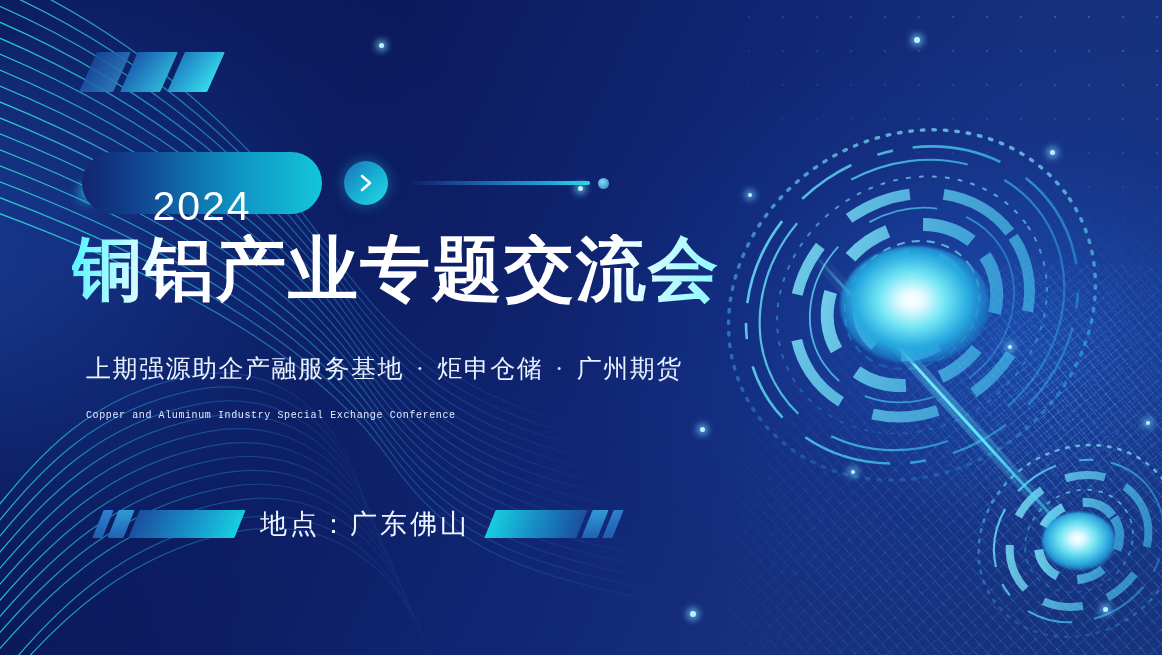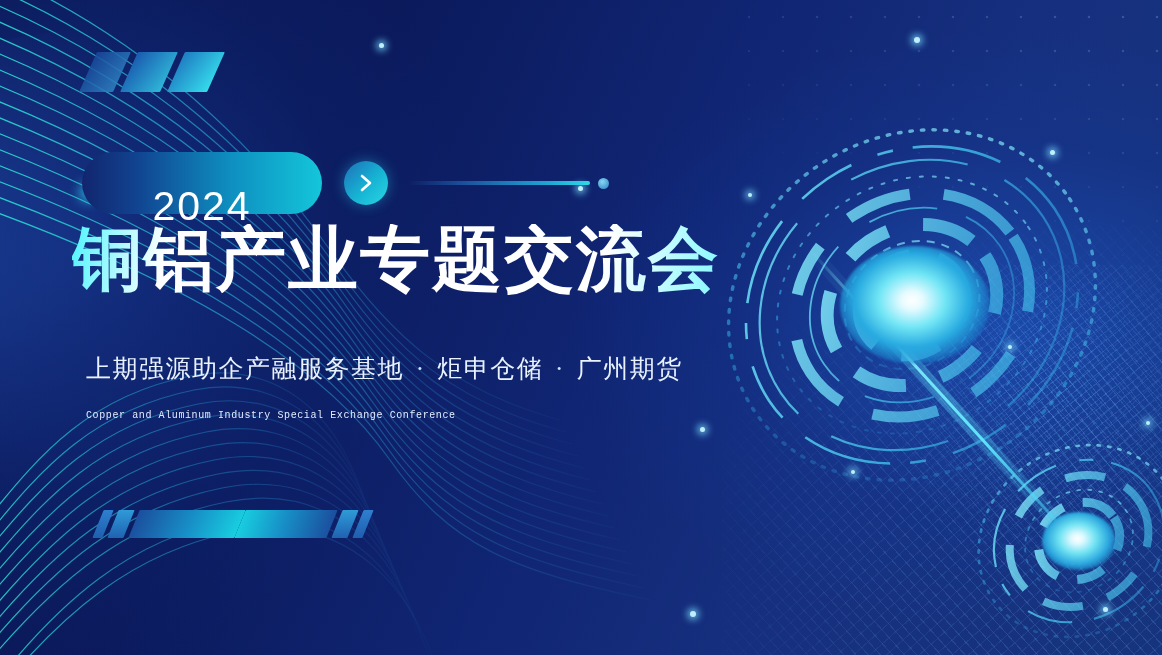--- a/index.html
+++ b/index.html
@@ -93,21 +93,21 @@
   .arrowbtn svg{display:block;}
   .track{
     margin-left:20px;width:182px;height:4px;border-radius:2px;
     background:linear-gradient(90deg,rgba(20,60,150,0) 0%,rgba(40,120,200,0.55) 30%,#1ea8d4 78%,#2fd8e8 100%);
   }
   .trackdot{margin-left:8px;width:11px;height:11px;border-radius:50%;
     background:radial-gradient(circle at 40% 35%,#86d8ef,#2a7fc4);}
 
   
   .maintitle{
-    position:absolute;left:72px;top:224px;width:680px;
+    position:absolute;left:72px;top:234px;width:680px;
     font-size:70px;line-height:1.02;font-weight:700;letter-spacing:2px;
     font-family:Liberation Sans, sans-serif;
     background:linear-gradient(100deg,#4ff4ff 0%,#ffffff 14%,#ffffff 78%,#63f6ff 100%);
     -webkit-background-clip:text;background-clip:text;color:transparent;
     text-shadow:none;white-space:nowrap;
   }
 
   
   .sub-cn{
     position:absolute;left:86px;top:352px;
@@ -324,19 +324,20 @@
       <span class="dot">·</span>
       <span>广州期货</span>
     </div>
 
     <div class="sub-en">Copper and Aluminum Industry Special Exchange Conference</div>
 
     <div class="locrow">
       <div class="slash s1"></div>
       <div class="slash s2"></div>
       <div class="slash sbig"></div>
+      <div class="loctext">地点：广东佛山</div>
       <div class="slash sbig-r"></div>
       <div class="slash s2r"></div>
       <div class="slash s1r"></div>
     </div>
 
   </div>
 </div>
 
 </body></html>

